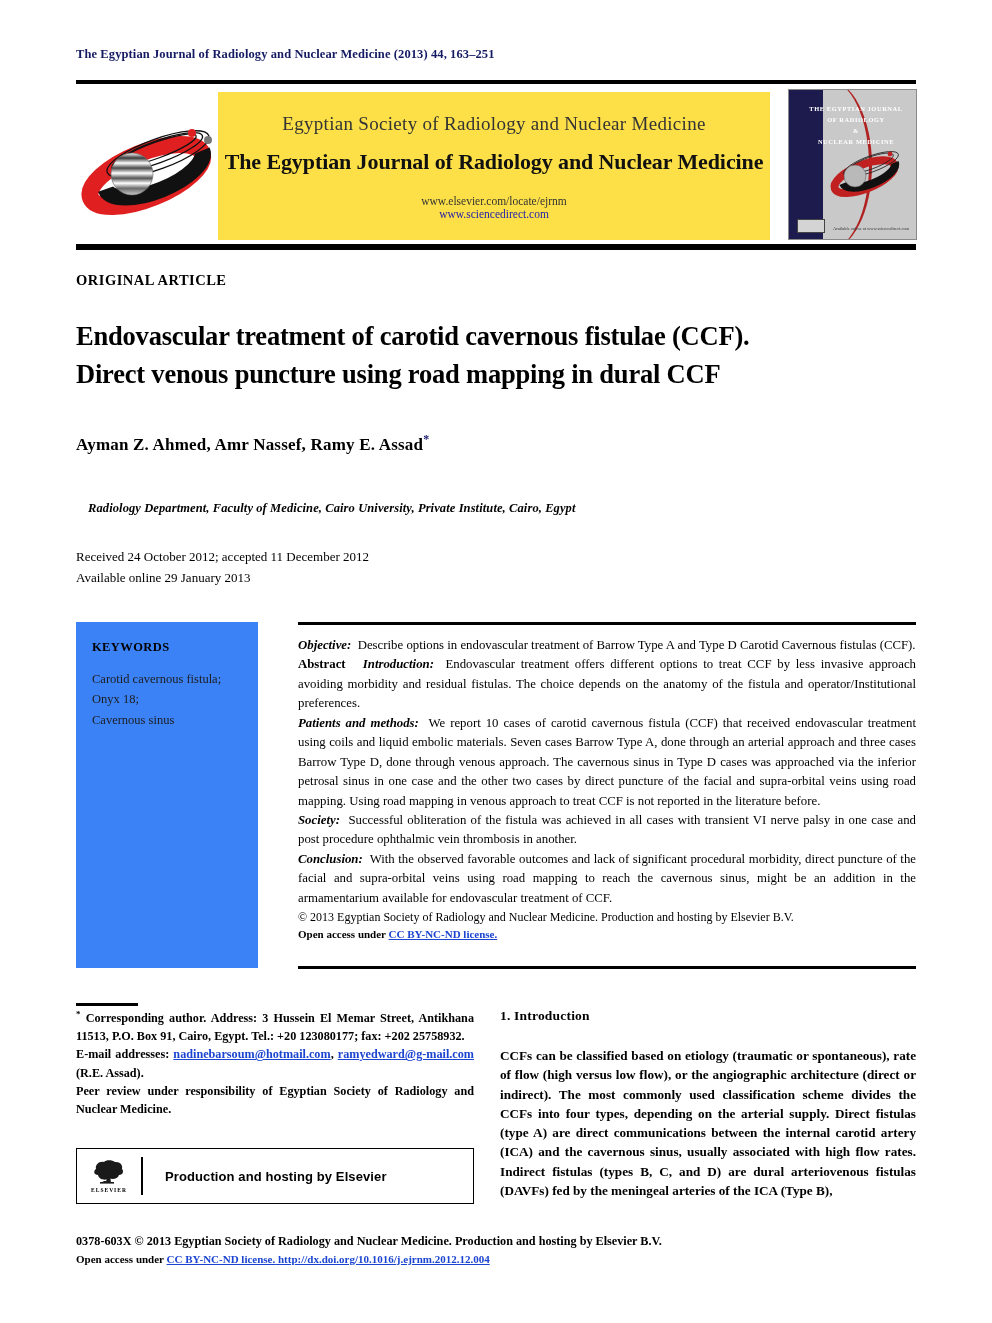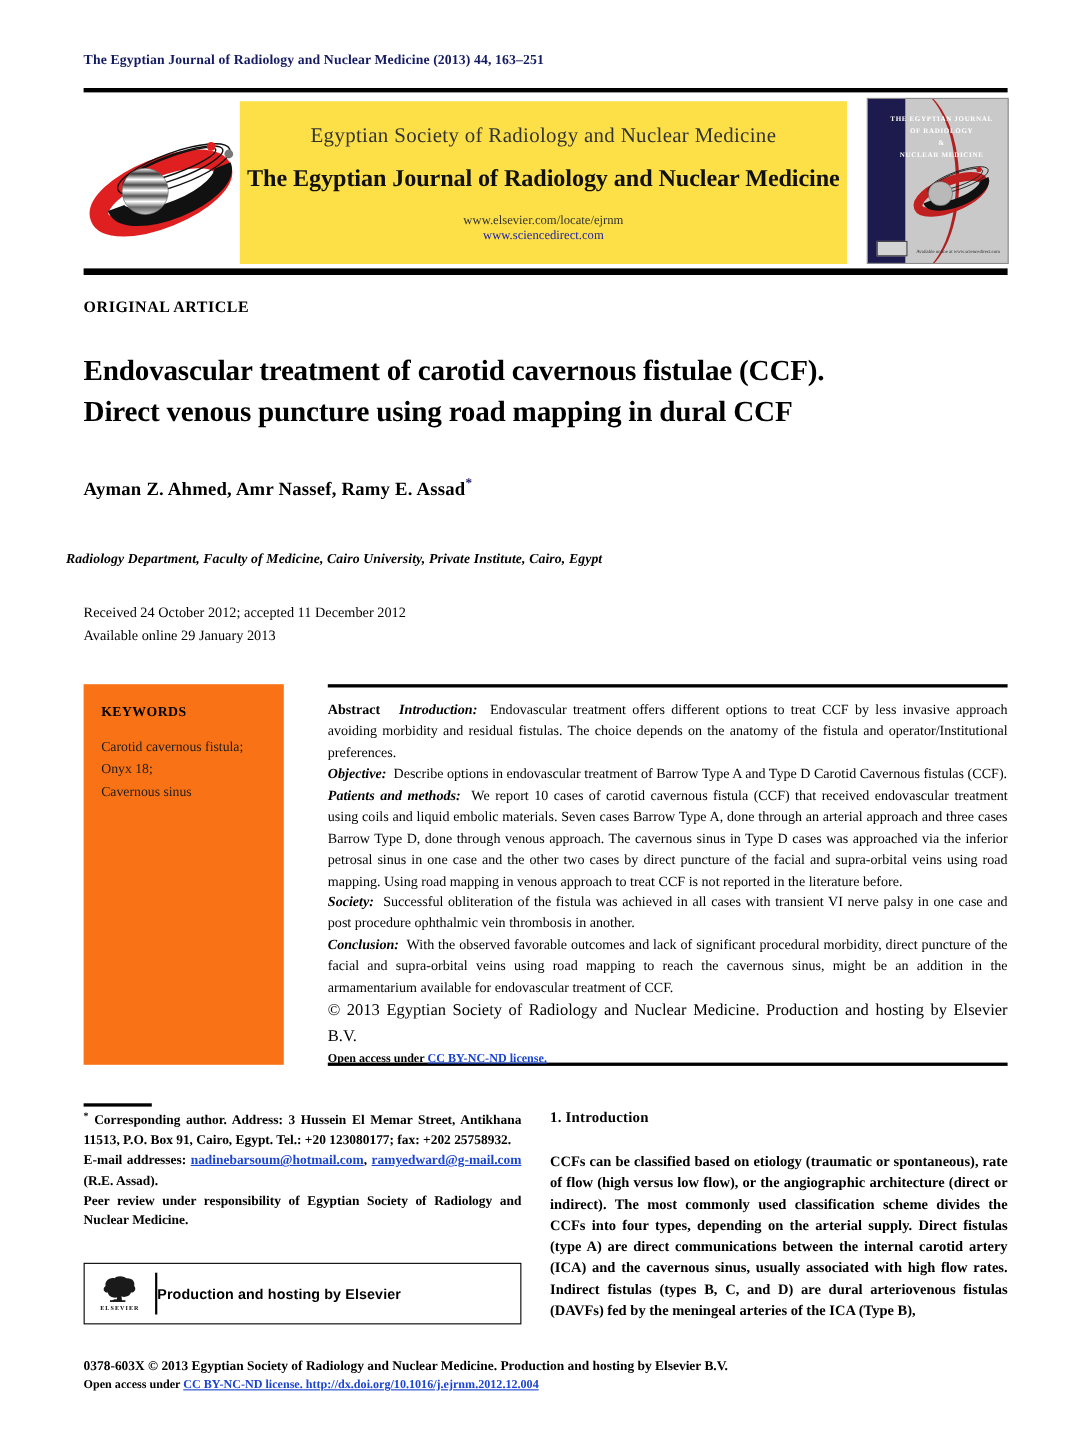--- a/index.html
+++ b/index.html
@@ -185,41 +185,41 @@
   }
   .authors .star {
     color: #1b1b6e;
     font-size: 12px;
     vertical-align: super;
   }
 
   
   .affil {
     position: absolute;
-    left: 60px; top: 501px;
+    left: 88px; top: 501px;
     font-size: 12.5px;
     font-style: italic;
     font-weight: bold;
     letter-spacing: 0.1px;
   }
 
   
   .dates {
     position: absolute;
     left: 76px; top: 546px;
     font-size: 13px;
     line-height: 1.62;
   }
 
   
   .kwbox {
     position: absolute;
     left: 76px; top: 622px;
     width: 182px; height: 346px;
-    background: #f97316;
+    background: #3b82f6;
   }
   .kwbox-inner { padding: 18px 16px; }
   .kw-head {
     font-size: 12.5px;
     font-weight: bold;
     letter-spacing: 0.4px;
     margin-bottom: 14px;
   }
   .kw-list {
     font-size: 12.5px;
@@ -245,21 +245,21 @@
     left: 298px; top: 636px;
     width: 618px;
     font-size: 12.8px;
     line-height: 1.52;
     text-align: justify;
   }
   .abstract p { margin: 0; }
   .lbl-b { font-weight: bold; }
   .lbl-i { font-style: italic; font-weight: bold; }
   .abs-copy {
-    font-size: 15px;
+    font-size: 12px;
   }
   .abs-oa {
     font-size: 11px;
     font-weight: bold;
   }
   a.lnk, .lnk {
     color: #1b44d0;
     text-decoration: underline;
   }
 
@@ -308,20 +308,21 @@
     font-size: 5.5px;
     font-weight: bold;
     letter-spacing: 1px;
     margin-top: 2px;
   }
   .els-div {
     width: 2px; height: 38px;
     background: #000;
   }
   .els-text {
+    margin-left: 22px;
     font-size: 13px;
     font-weight: bold;
     font-family: "Liberation Sans", sans-serif;
     letter-spacing: 0.1px;
   }
 
   
   .intro-head {
     position: absolute;
     left: 500px; top: 1008px;
@@ -466,27 +467,27 @@
         <div>Cavernous sinus</div>
       </div>
     </div>
   </div>
 
   <div class="abs-rule-top"></div>
   <div class="abs-rule-bottom"></div>
 
   <div class="abstract">
     <p>
+      <span class="lbl-i">Objective:</span>&nbsp;
+      <span>Describe options in endovascular treatment of Barrow Type A and Type D Carotid Cavernous fistulas (CCF).</span>
+    </p>
+    <p>
       <span class="lbl-b">Abstract</span>&nbsp;&nbsp;
       <span class="lbl-i">Introduction:</span>&nbsp;
       <span>Endovascular treatment offers different options to treat CCF by less invasive approach avoiding morbidity and residual fistulas. The choice depends on the anatomy of the fistula and operator/Institutional preferences.</span>
-    </p>
-    <p>
-      <span class="lbl-i">Objective:</span>&nbsp;
-      <span>Describe options in endovascular treatment of Barrow Type A and Type D Carotid Cavernous fistulas (CCF).</span>
     </p>
     <p>
       <span class="lbl-i">Patients and methods:</span>&nbsp;
       <span>We report 10 cases of carotid cavernous fistula (CCF) that received endovascular treatment using coils and liquid embolic materials. Seven cases Barrow Type A, done through an arterial approach and three cases Barrow Type D, done through venous approach. The cavernous sinus in Type D cases was approached via the inferior petrosal sinus in one case and the other two cases by direct puncture of the facial and supra-orbital veins using road mapping. Using road mapping in venous approach to treat CCF is not reported in the literature before.</span>
     </p>
     <p>
       <span class="lbl-i">Society:</span>&nbsp;
       <span>Successful obliteration of the fistula was achieved in all cases with transient VI nerve palsy in one case and post procedure ophthalmic vein thrombosis in another.</span>
     </p>
     <p>

